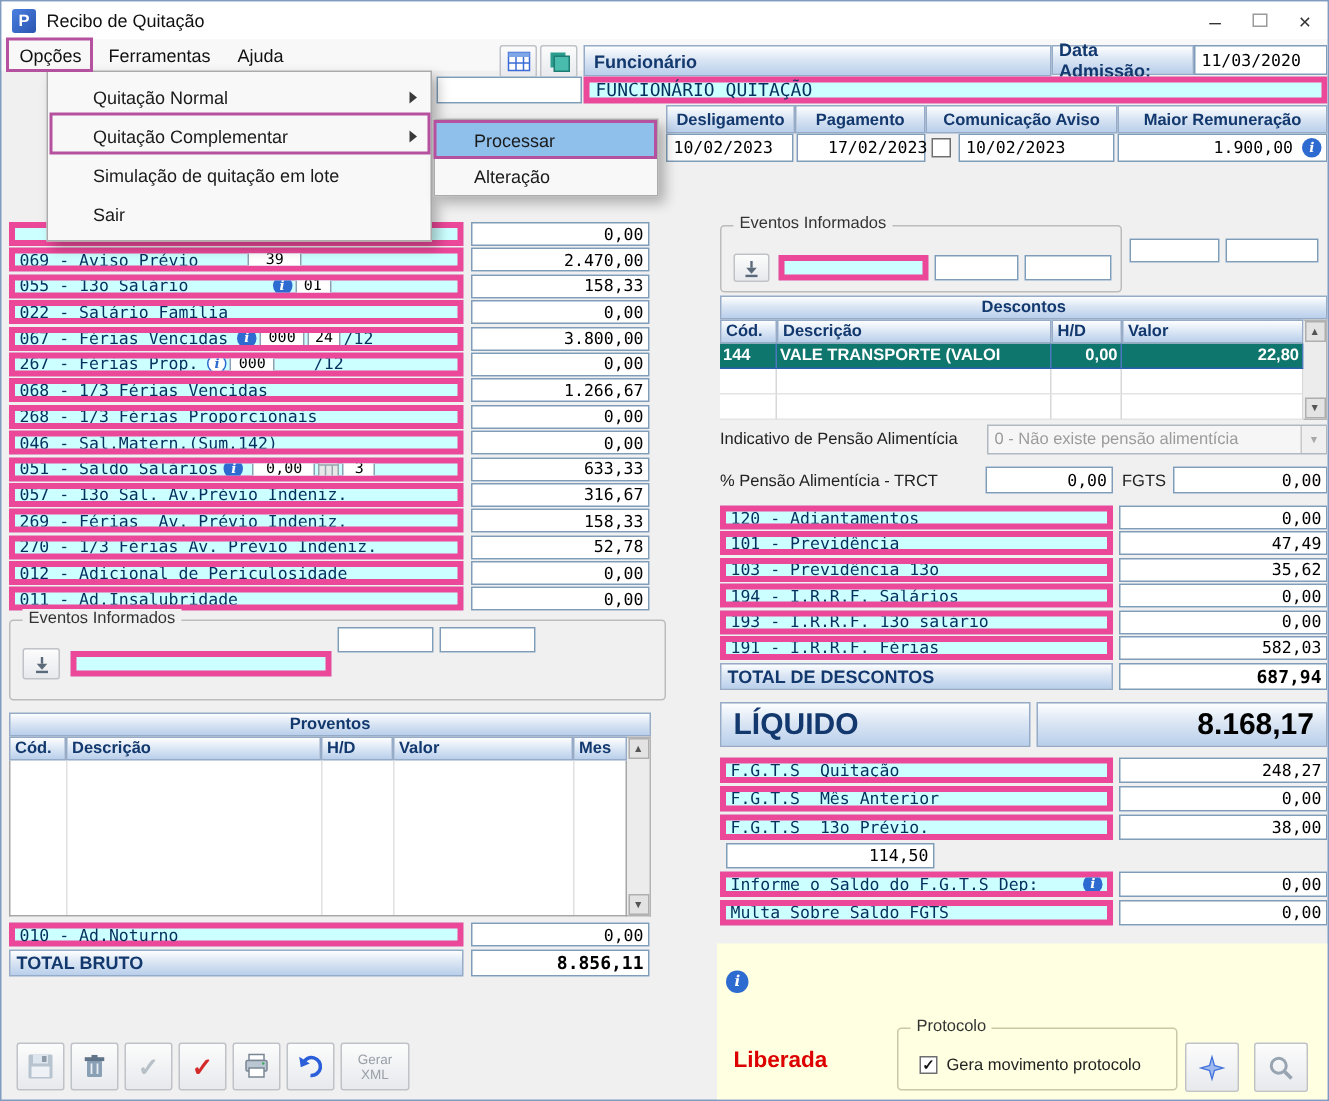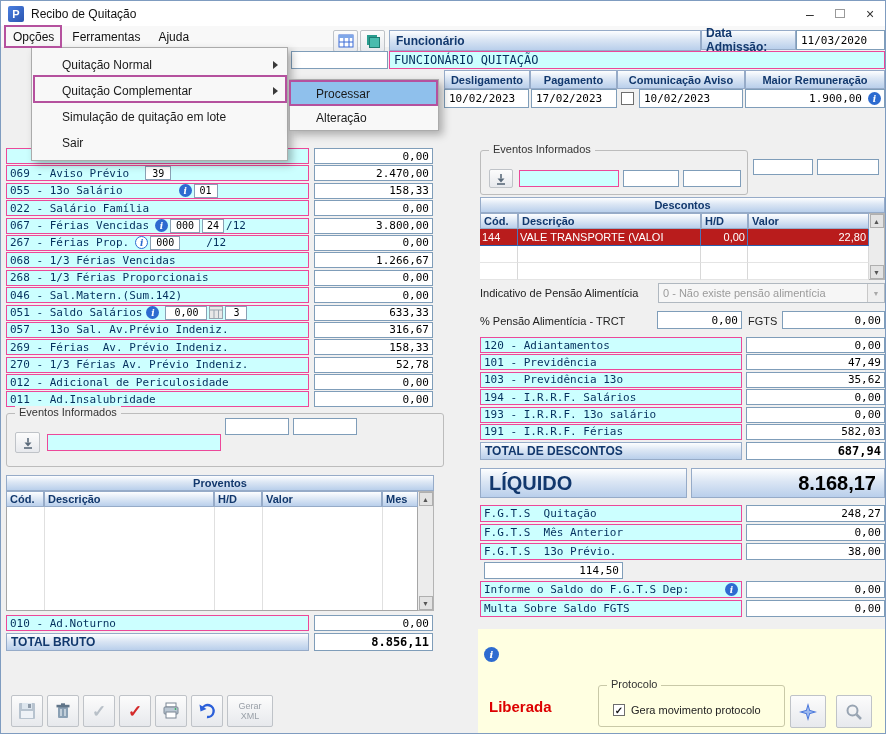--- a/index.html
+++ b/index.html
@@ -8,21 +8,21 @@
 #win{position:relative;width:886px;height:734px;background:#f0f0f0;border:1px solid #7f9cc0;overflow:hidden}
 .abs{position:absolute}
 .titlebar{position:absolute;left:0;top:0;width:100%;height:25px;background:#fff;display:flex;align-items:center;padding-left:7px}
 .appicon{width:16px;height:16px;background:linear-gradient(135deg,#4a7fe0,#2b55b0);color:#fff;font-size:11px;font-weight:bold;display:flex;align-items:center;justify-content:center;border-radius:2px}
 .title-text{margin-left:7px;font-size:12px;color:#111}
 .winctl{position:absolute;top:0;width:30px;height:25px;display:flex;align-items:center;justify-content:center;font-size:14px;color:#333}
 .maxbox{width:10px;height:9px;border:1px solid #9a9a9a}
 .menubar{position:absolute;left:0;top:25px;width:100%;height:21px;background:#f8f8f8;display:flex;align-items:center;padding-left:3px}
 .menubar span{padding:3px 9px;font-size:12px;color:#111}
 .hdr{background:linear-gradient(#fdfeff 0%,#dbe6f4 45%,#b9cfeb 100%);border:1px solid #96abc8;color:#12386d;font-weight:bold;display:flex;align-items:center}
-.cyan{background:#ccffff;border:1px solid #ec4899}
+.cyan{background:#ccffff;border:4px solid #ec4899}
 .sunk{background:#fff;border:1px solid #7f9db9}
 .mono{font-family:"DejaVu Sans Mono",monospace}
 .lrow{display:flex;height:16px;margin-bottom:1.4px}
 .lrow .lab{width:303px;display:flex;align-items:center;padding-left:3px;font-size:11px;color:#04305e;white-space:pre;overflow:hidden}
 .lrow .val{width:119px;margin-left:5px;display:flex;align-items:center;justify-content:flex-end;padding-right:3px;font-size:11px;color:#000}
 .rrow{display:flex;height:16px;margin-bottom:1.4px}
 .rrow .lab{width:262px;display:flex;align-items:center;padding-left:3px;font-size:11px;color:#04305e;white-space:pre;overflow:hidden}
 .rrow .val{width:139px;margin-left:4px;display:flex;align-items:center;justify-content:flex-end;padding-right:3px;font-size:11px;color:#000}
 .fgrow{height:17px;margin-bottom:2px}
 .minibox{display:inline-flex;align-items:center;justify-content:center;height:14px;background:#fff;border:1px solid #8aa0b4;font-size:10px;color:#000}
@@ -30,21 +30,21 @@
 .info.lite{background:#fff;color:#2d6bd0;border:1px solid #2d6bd0}
 .grp{position:absolute;border:1px solid #bcbcbc;border-radius:3px}
 .grp .lgd{position:absolute;top:-8px;left:8px;background:#f0f0f0;padding:0 4px;font-size:11px;color:#333}
 .btn{position:absolute;background:linear-gradient(#fcfcfc,#e7e9ed);border:1px solid #bfc3c8;border-radius:2px;display:flex;align-items:center;justify-content:center}
 .hcell{background:linear-gradient(#fdfeff,#b9cfeb);border:1px solid #96abc8;color:#12386d;font-weight:bold;font-size:11px;display:flex;align-items:center;padding-left:3px;white-space:nowrap;overflow:hidden}
 .gridbody{background:#fff;border:1px solid #a6a6a6;border-top:none}
 .scroll{background:#ececec;display:flex;flex-direction:column;justify-content:space-between;align-items:center;border:1px solid #b4b4b4;border-left:none}
 .sbtn{width:14px;height:14px;font-size:7px;display:flex;align-items:center;justify-content:center;color:#555;background:#e3e3e3;border:1px solid #afafaf}
 .drow{display:flex;height:17px;background:#fff;font-size:11px;color:#000}
 .drow>div{border-right:1px solid #d8d8d8;border-bottom:1px solid #e4e4e4;display:flex;align-items:center;padding:0 2px;white-space:nowrap;overflow:hidden}
-.sel-row{background:#b91c1c;color:#fff;font-weight:normal}
+.sel-row{background:#0f766e;color:#fff;font-weight:bold}
 .sel-row>div{border-right:1px solid #4a77bd;border-bottom:1px solid #2a5fae}
 .popup{position:absolute;background:#f8f8f8;border:1px solid #ababab;box-shadow:4px 4px 8px rgba(0,0,0,.28);z-index:50}
 .mitem{height:26px;display:flex;align-items:center;padding:0 26px 0 30px;font-size:12px;color:#1a1a1a;position:relative;white-space:nowrap}
 .mitem.sel{background:#8fc0ec}
 .sarrow{position:absolute;right:9px;top:9px;width:0;height:0;border-left:5px solid #3a3a3a;border-top:4px solid transparent;border-bottom:4px solid transparent}
 .pink{position:absolute;border:2px solid #b5519e;z-index:70;pointer-events:none}
 .cb{background:#fff;border:1px solid #6e6e6e;display:flex;align-items:center;justify-content:center;font-size:10px;font-weight:bold;color:#111}
 .combo{background:#f6f6f6;border:1px solid #b0b8c0;display:flex;align-items:center;color:#9b9b9b;font-size:11px;padding-left:4px}
 .combo .dd{margin-left:auto;width:17px;height:100%;background:#efefef;border-left:1px solid #c8c8c8;display:flex;align-items:center;justify-content:center;font-size:7px;color:#a8a8a8}
 .ypanel{position:absolute;background:#ffffe1}
@@ -97,35 +97,35 @@
 
   <div class="abs sunk" style="left:290px;top:50px;width:97px;height:18px"></div>
   <div class="abs cyan mono" style="left:388px;top:50px;width:496px;height:18px;font-size:12px;color:#04305e;display:flex;align-items:center;padding-left:4px">FUNCIONÁRIO QUITAÇÃO</div>
 
   <div class="abs hdr" style="left:443px;top:69px;width:86px;height:19px;justify-content:center;font-size:11px">Desligamento</div>
   <div class="abs hdr" style="left:529px;top:69px;width:87px;height:19px;justify-content:center;font-size:11px">Pagamento</div>
   <div class="abs hdr" style="left:616px;top:69px;width:128px;height:19px;justify-content:center;font-size:11px">Comunicação Aviso</div>
   <div class="abs hdr" style="left:744px;top:69px;width:140px;height:19px;justify-content:center;font-size:11px">Maior Remuneração</div>
 
   <div class="abs sunk mono" style="left:443px;top:88px;width:85px;height:19px;font-size:11px;display:flex;align-items:center;padding-left:4px">10/02/2023</div>
-  <div class="abs sunk mono" style="left:530px;top:88px;width:86px;height:19px;font-size:11px;display:flex;align-items:center;padding-left:4px">17/02/2023</div>
+  <div class="abs sunk mono" style="left:530px;top:88px;width:86px;height:19px;font-size:11px;display:flex;align-items:center;padding-left:20px">17/02/2023</div>
   <div class="abs cb" style="left:620px;top:91px;width:13px;height:13px"></div>
   <div class="abs sunk mono" style="left:638px;top:88px;width:104px;height:19px;font-size:11px;display:flex;align-items:center;padding-left:4px">10/02/2023</div>
   <div class="abs sunk" style="left:744px;top:88px;width:140px;height:19px;display:flex;align-items:center;justify-content:flex-end;padding-right:22px">
     <span class="mono" style="font-size:11px">1.900,00</span>
     <span class="info" style="position:absolute;right:3px">i</span>
   </div>
 
   <div class="abs" style="left:5px;top:147px;width:427px">
     <div class="lrow">
       <div class="lab cyan mono"><span></span></div>
       <div class="val sunk mono">0,00</div>
     </div>
     <div class="lrow">
-      <div class="lab cyan mono"><span>069 - Aviso Prévio</span><span class="minibox mono" style="margin-left:16px;width:26px">39</span></div>
+      <div class="lab cyan mono"><span>069 - Aviso Prévio</span><span class="minibox mono" style="margin-left:33px;width:36px">39</span></div>
       <div class="val sunk mono">2.470,00</div>
     </div>
     <div class="lrow">
       <div class="lab cyan mono"><span>055 - 13o Salário</span><span class="info" style="margin-left:56px">i</span><span class="minibox mono" style="margin-left:2px;width:24px">01</span></div>
       <div class="val sunk mono">158,33</div>
     </div>
     <div class="lrow">
       <div class="lab cyan mono"><span>022 - Salário Família</span></div>
       <div class="val sunk mono">0,00</div>
     </div>

